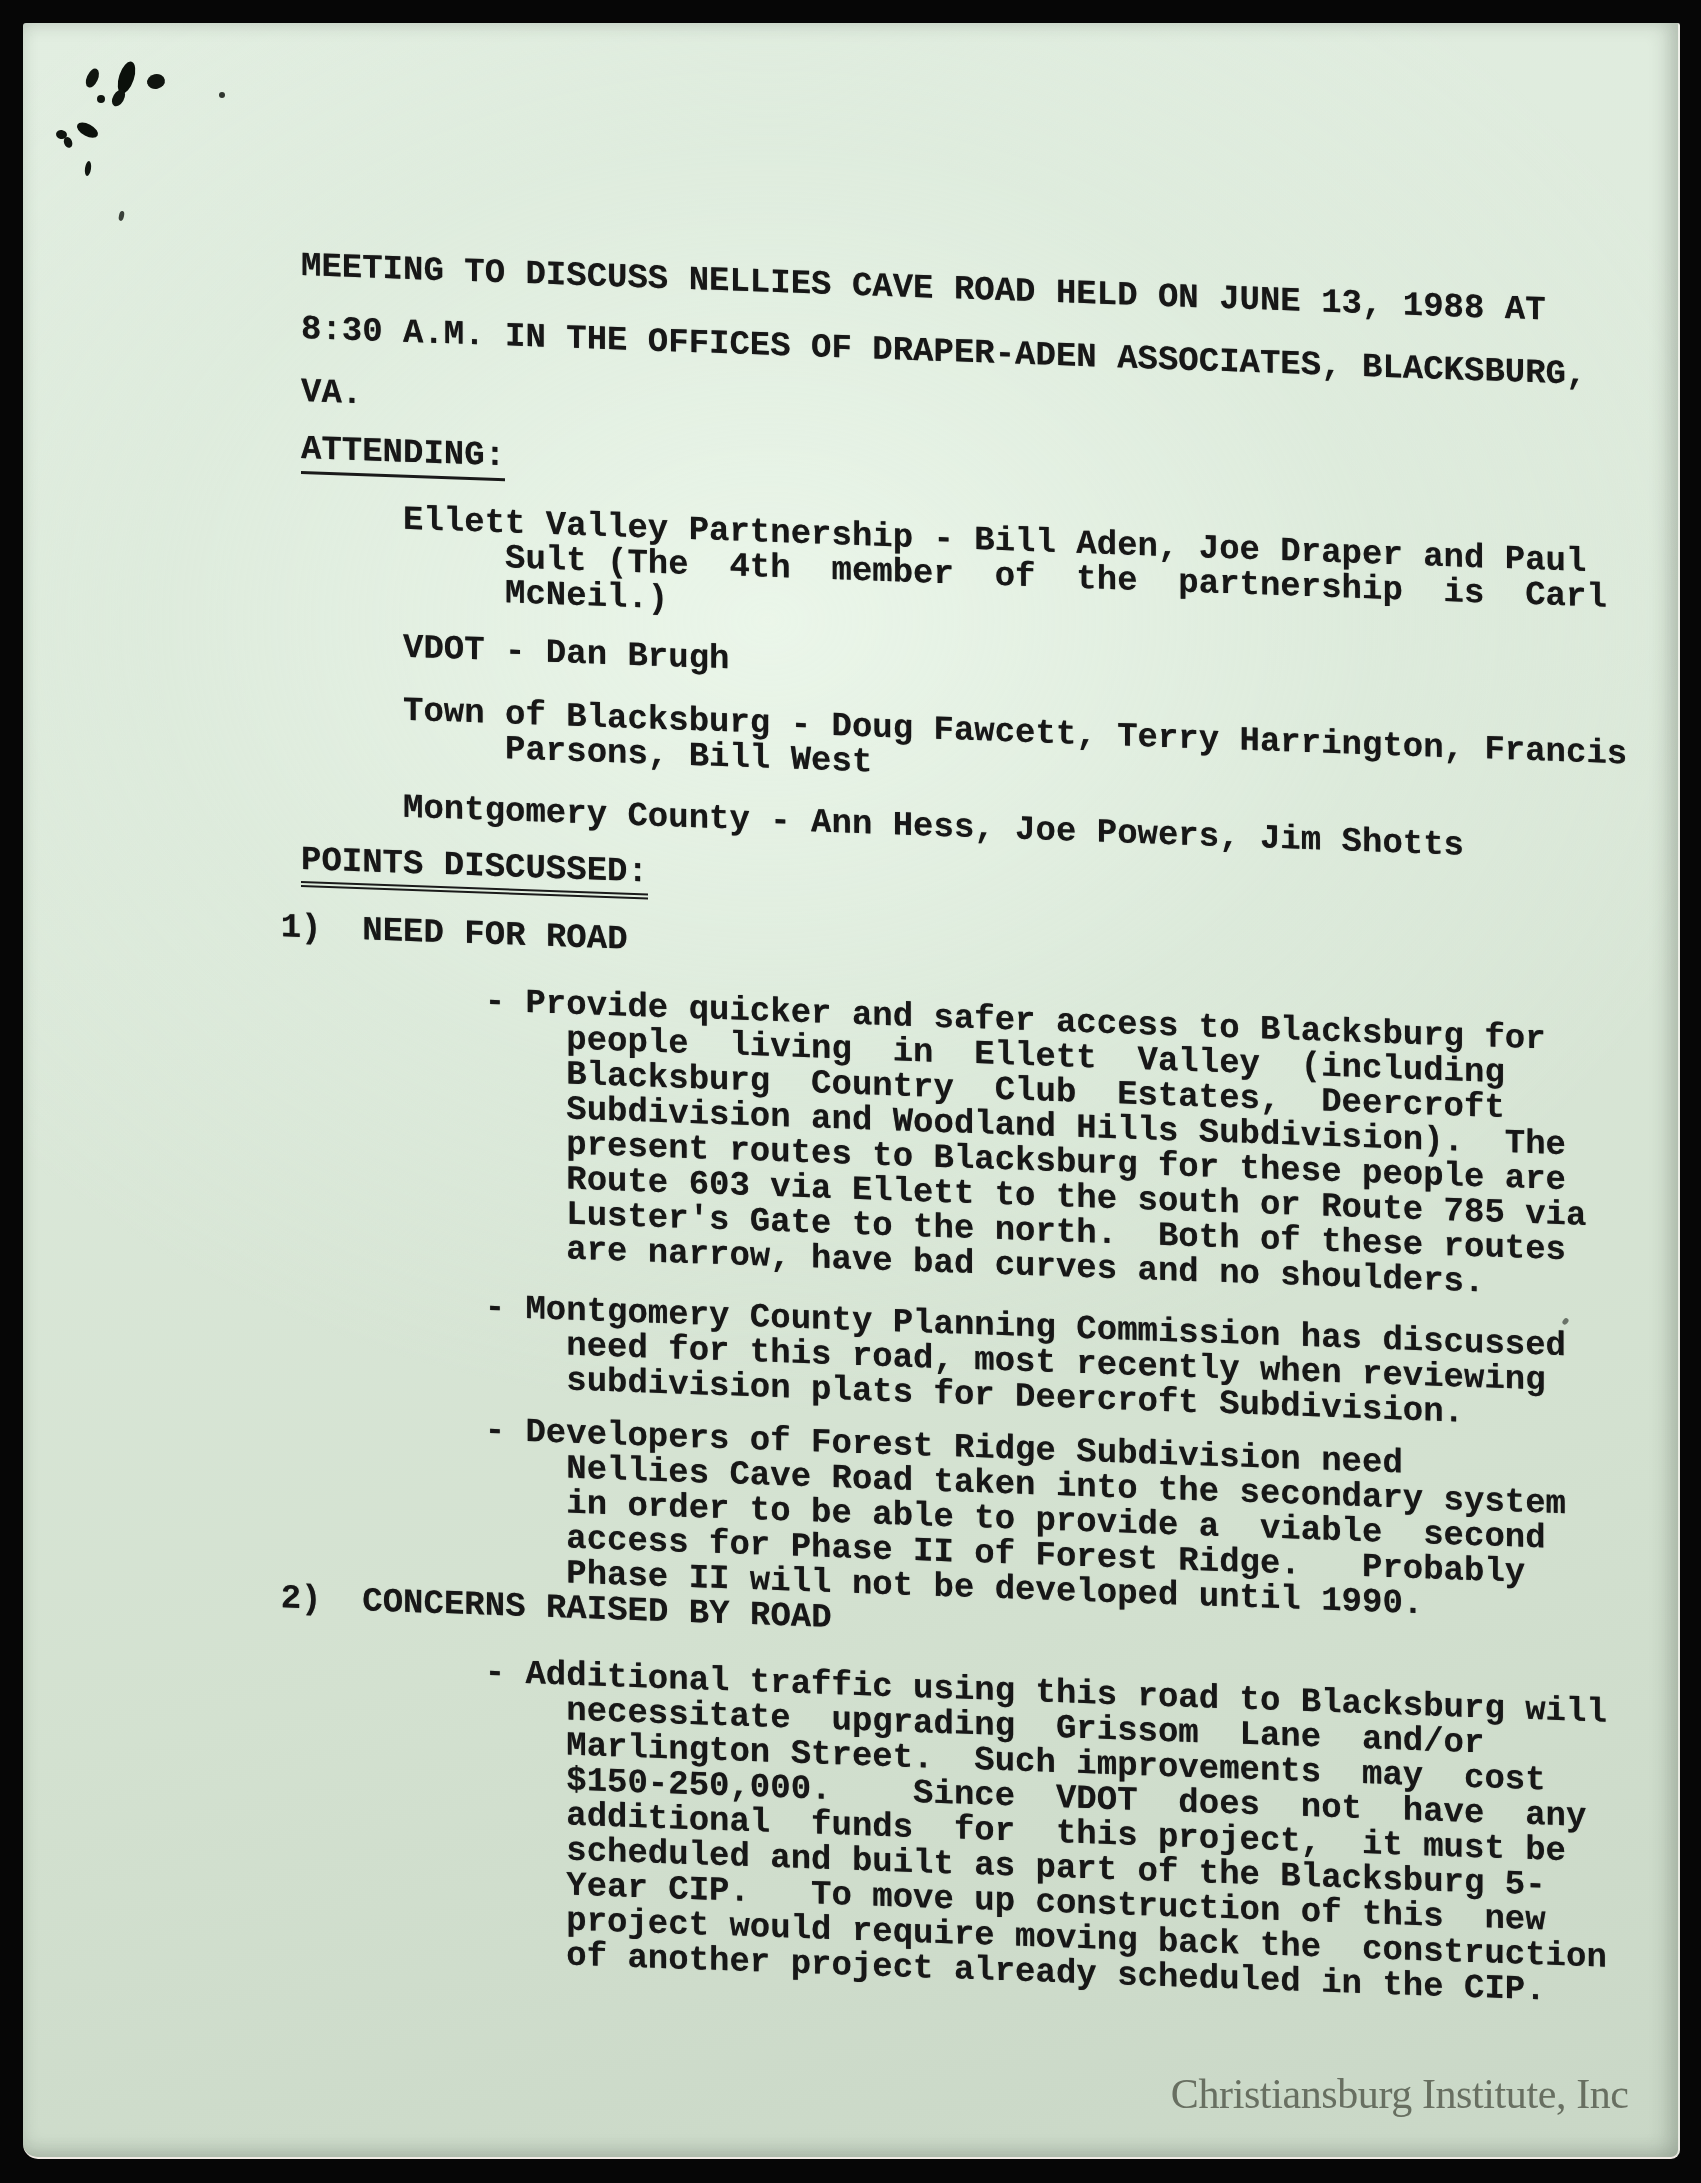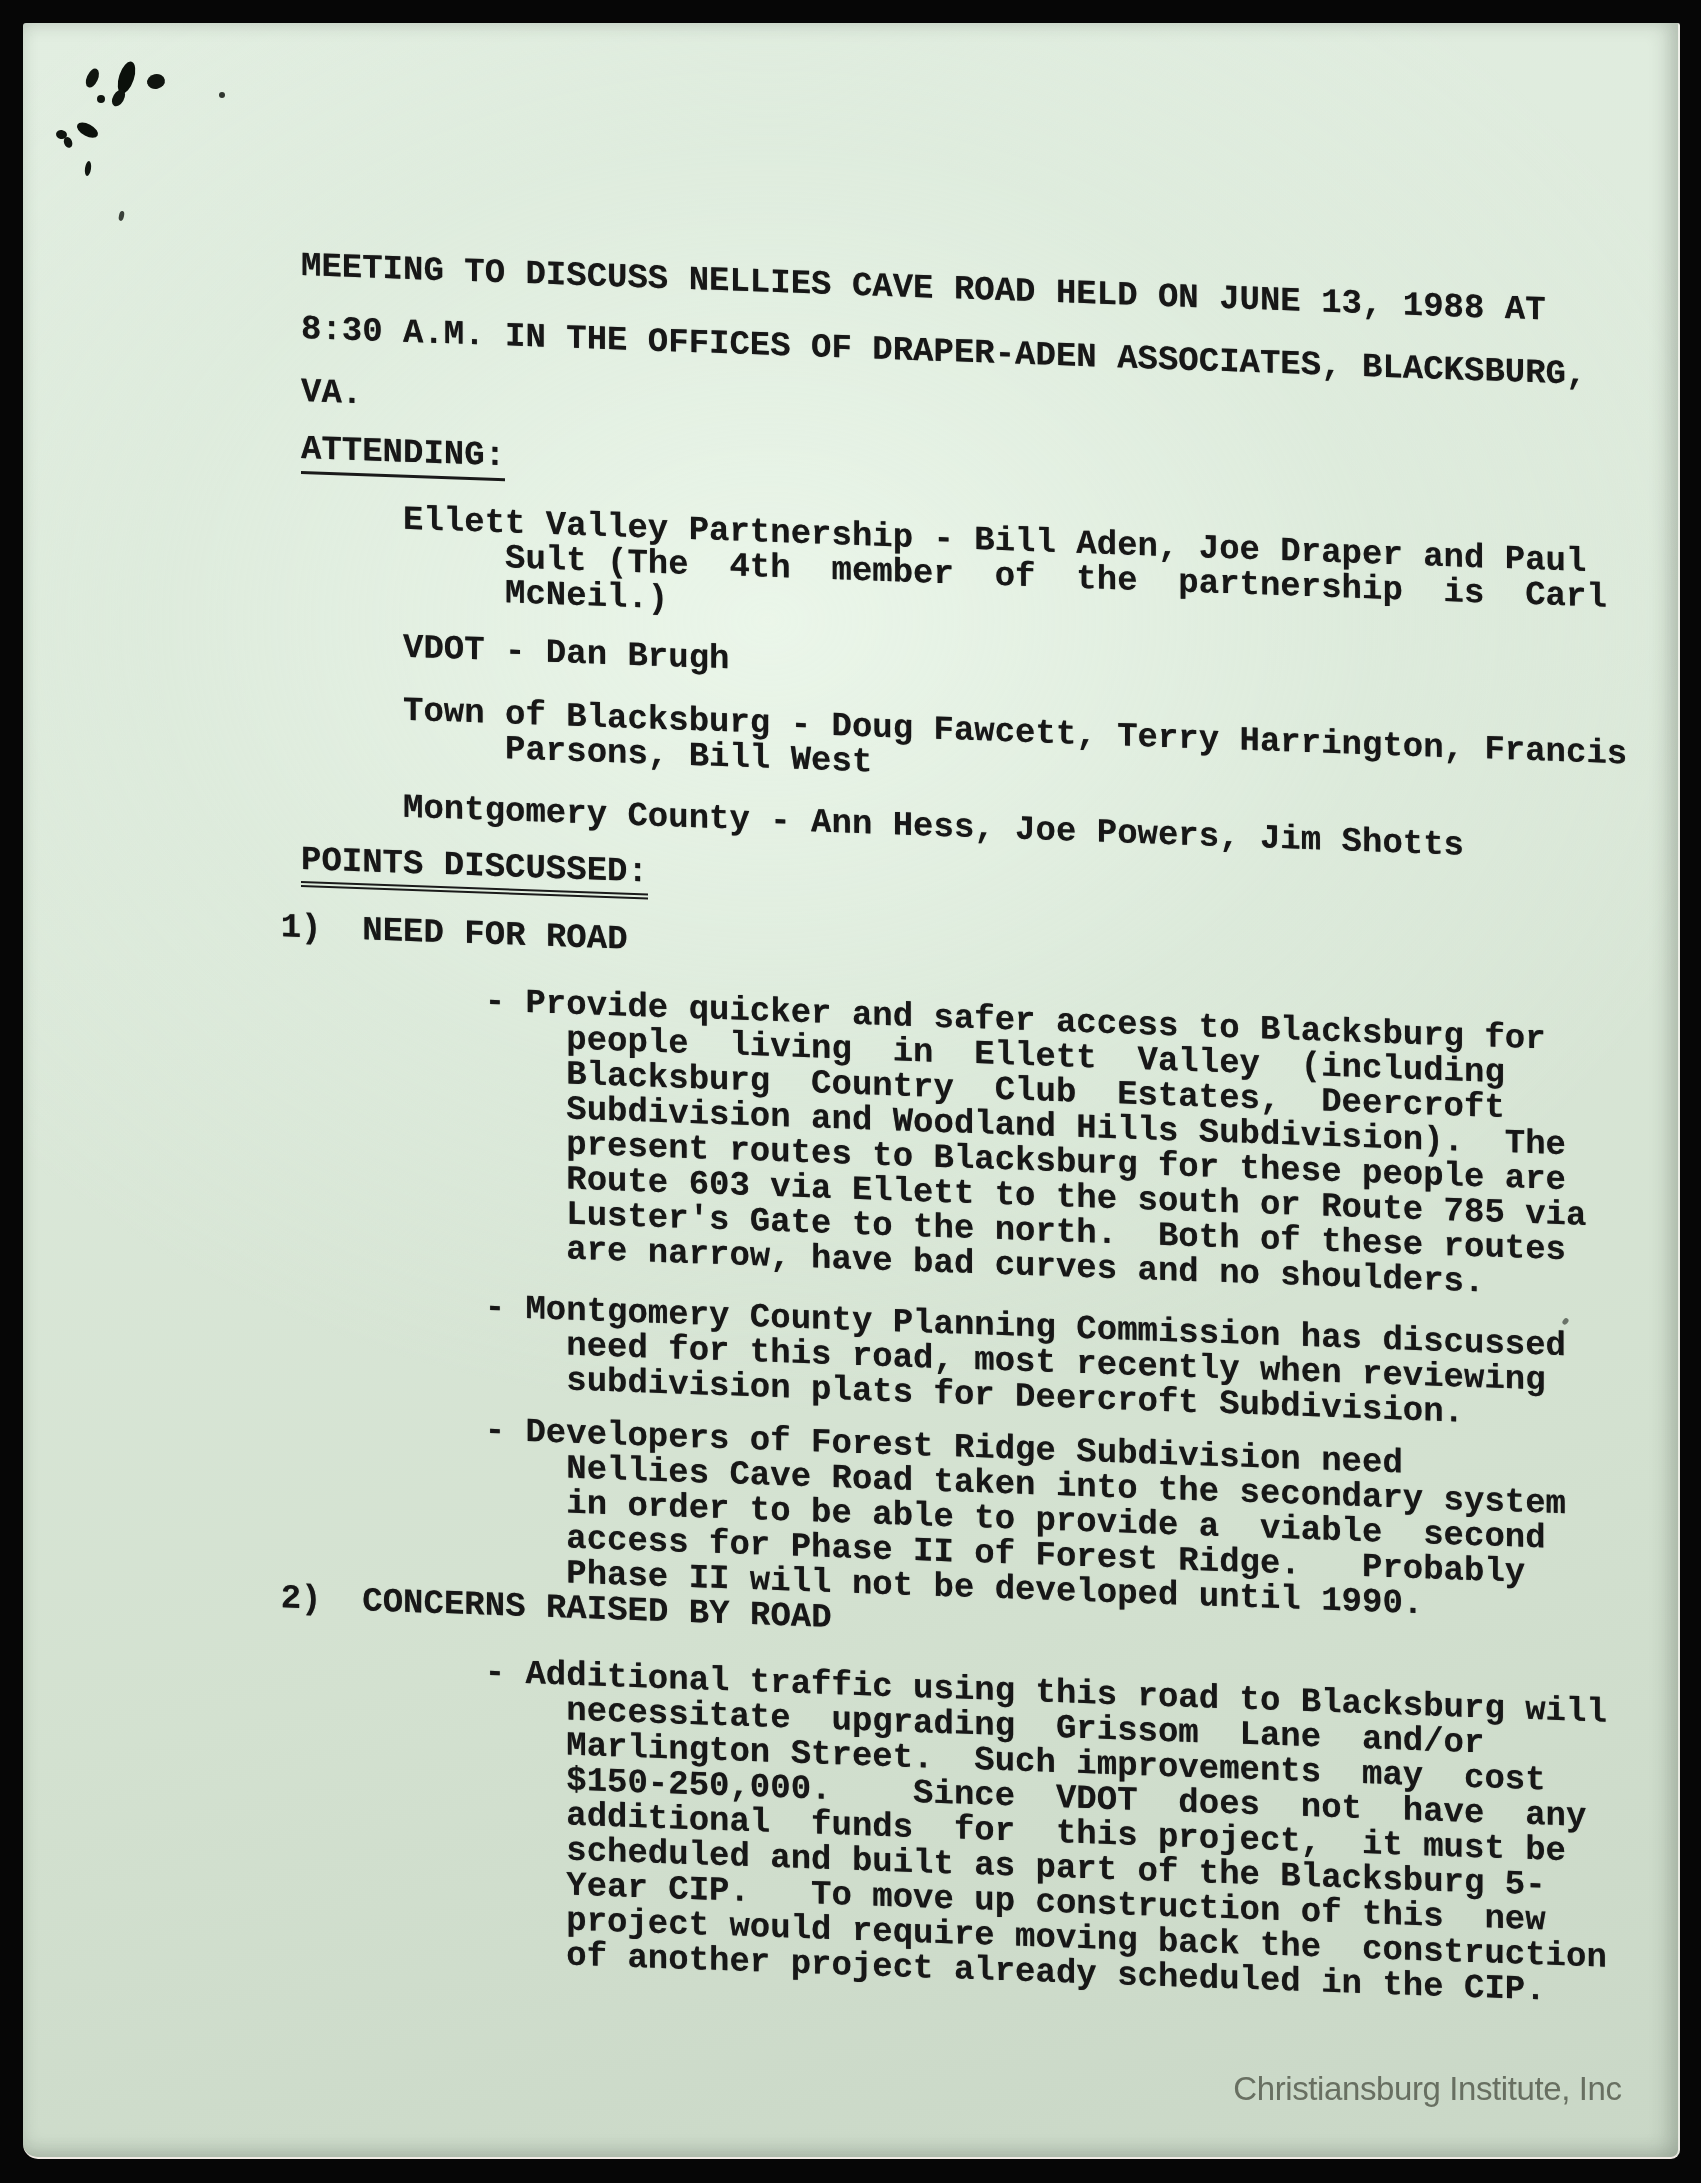--- a/index.html
+++ b/index.html
@@ -27,23 +27,23 @@
   .mb-a2{margin-bottom:28px;}
   .mb-a3{margin-bottom:27px;}
   .mb-a4{margin-bottom:21px;}
   .mb-points{margin-bottom:33px;}
   .mb-h1{margin-bottom:32px;}
   .mb-b1{margin-bottom:26px;}
   .mb-b2{margin-bottom:18px;}
   .mb-b3{margin-bottom:0px;}
   .mb-h2{margin-bottom:32px;}
   .num-heading{margin-left:-20.3px;}
-  .watermark{position:absolute;top:2047px;right:56px;
-             font-family:Liberation Sans, sans-serif;
-             font-size:33px;font-weight:400;letter-spacing:-0.4px;
+  .watermark{position:absolute;top:2047px;right:49px;
+             font-family:Liberation Serif, serif;
+             font-size:42px;font-weight:400;letter-spacing:-0.4px;
              color:rgba(98,105,92,.95);}
   .blot{position:absolute;background:#101510;border-radius:50%;}
   .b1{left:64px;top:45px;width:10.5px;height:19.6px;transform:rotate(24deg);}
   .b2{left:96px;top:38px;width:15px;height:33px;transform:rotate(18deg);background:#0b100b;}
   .b3{left:124px;top:51px;width:18px;height:15px;transform:rotate(-12deg);}
   .b4{left:90px;top:66px;width:11.3px;height:18px;transform:rotate(30deg);}
   .b5{left:74px;top:72px;width:8.3px;height:8.3px;}
   .b6{left:53px;top:101px;width:22.6px;height:12px;transform:rotate(28deg);background:#0c110c;}
   .b7{left:33px;top:107px;width:10.5px;height:9px;transform:rotate(10deg);}
   .b8{left:41px;top:114px;width:7.5px;height:10.5px;transform:rotate(-20deg);}

